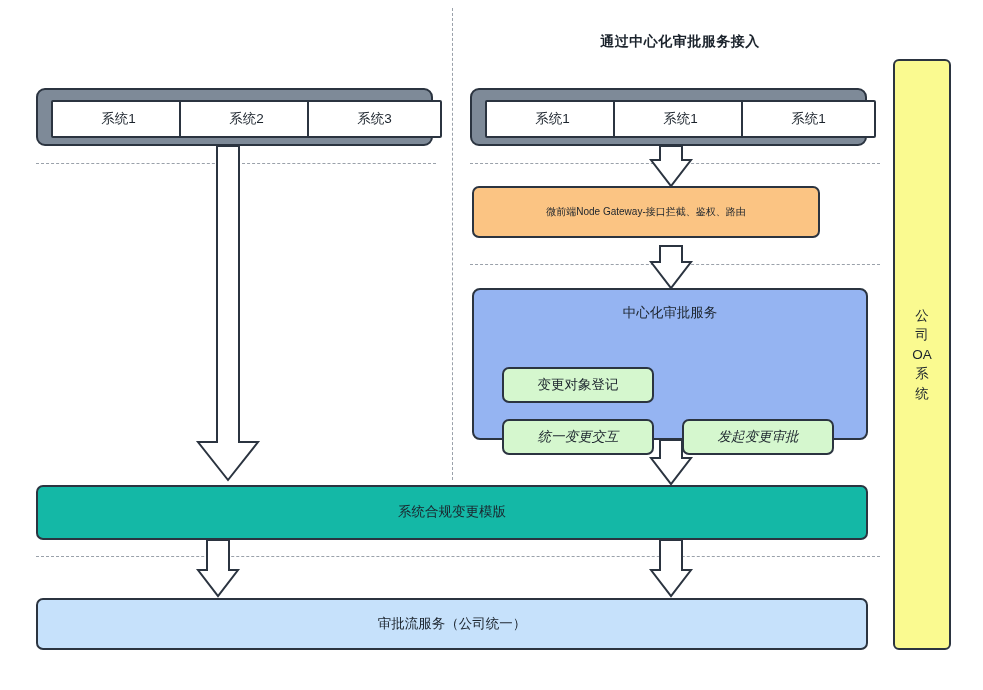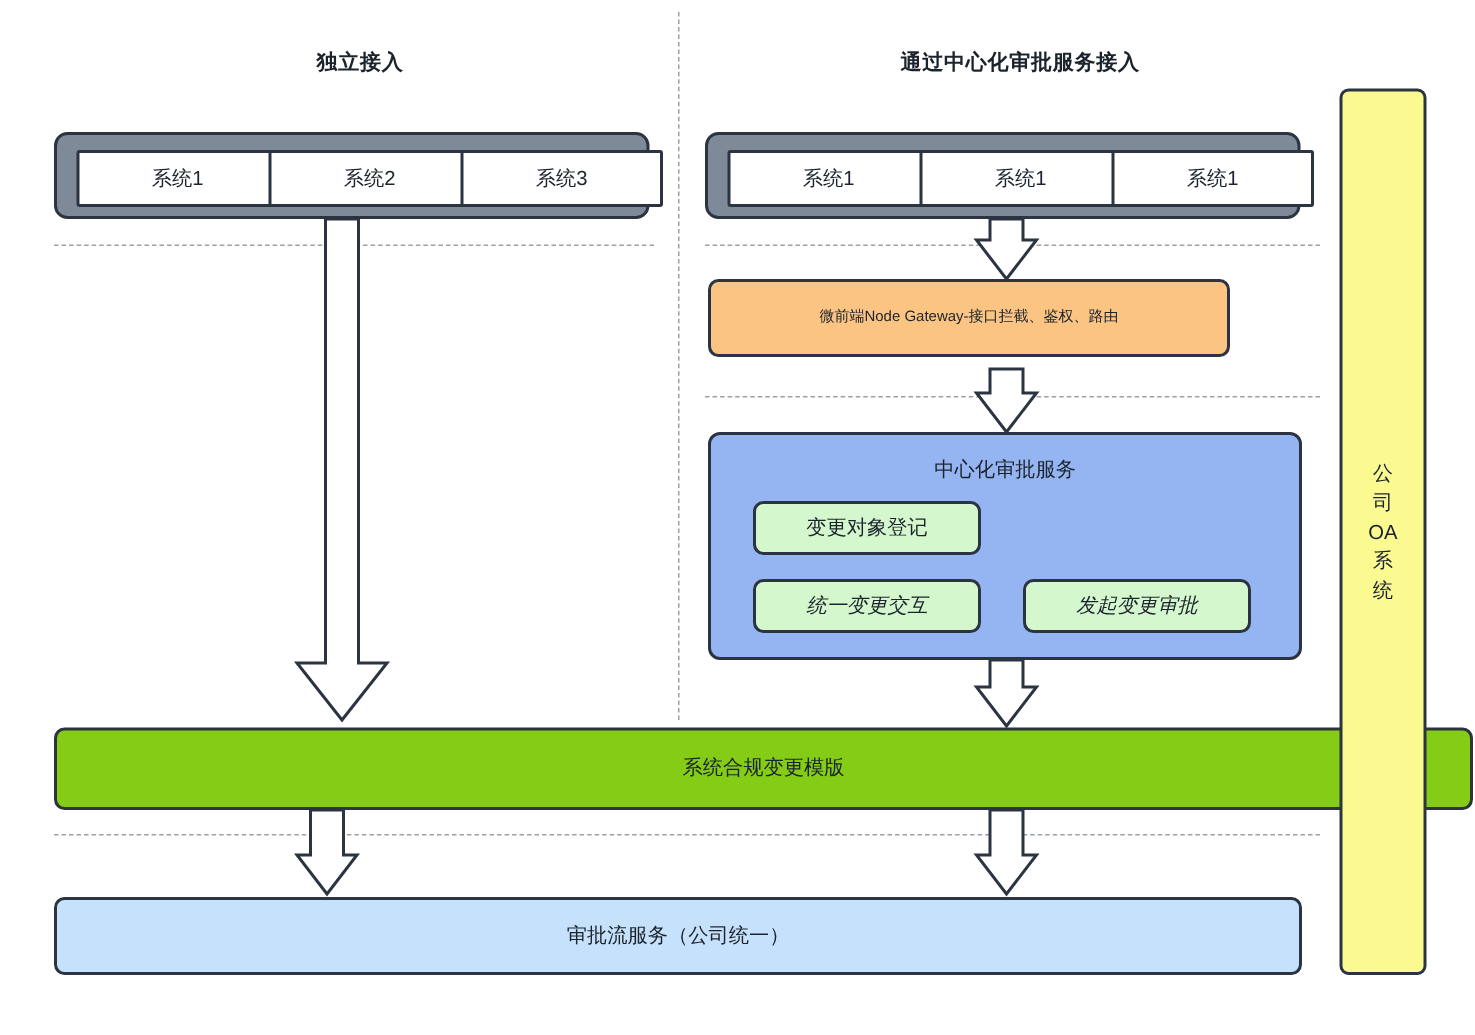--- a/index.html
+++ b/index.html
@@ -119,30 +119,31 @@
     background: #d5f7ce;
     border: 2px solid #2b3440;
     border-radius: 7px;
     display: flex;
     align-items: center;
     justify-content: center;
     font-size: 13.5px;
     color: #1b232c;
     width: 152px;
     height: 36px;
+    margin-top: 33px;
   }
   .sub-r1 { top: 44px; }
   .sub-r2 { top: 96px; font-style: italic; }
   .sub-c1 { left: 28px; }
   .sub-c2 { left: 208px; }
 
   
   #template-box {
-    left: 36px; top: 485px; width: 946px; height: 55px;
-    background: #84cc16;
+    left: 36px; top: 485px; width: 832px; height: 55px;
+    background: #14b8a6;
   }
 
   
   #approval-box {
     left: 36px; top: 598px; width: 832px; height: 52px;
     background: #c6e1fb;
     text-align: center;
   }
 
   
@@ -168,21 +169,20 @@
     stroke: #2b3440;
     stroke-width: 2;
     stroke-linejoin: miter;
   }
 </style>
 </head>
 <body>
 
 <div id="canvas">
 
-  <div class="section-title" id="title-left">独立接入</div>
   <div class="section-title" id="title-right">通过中心化审批服务接入</div>
 
   <div class="dash-h" id="dash-row1-left"></div>
   <div class="dash-h" id="dash-row1-right"></div>
   <div class="dash-h" id="dash-row2-right"></div>
   <div class="dash-h" id="dash-row3"></div>
   <div class="dash-v" id="dash-divider"></div>
 
   <div class="box group-shell" id="group-left">
     <div class="sys-box sys-1">

